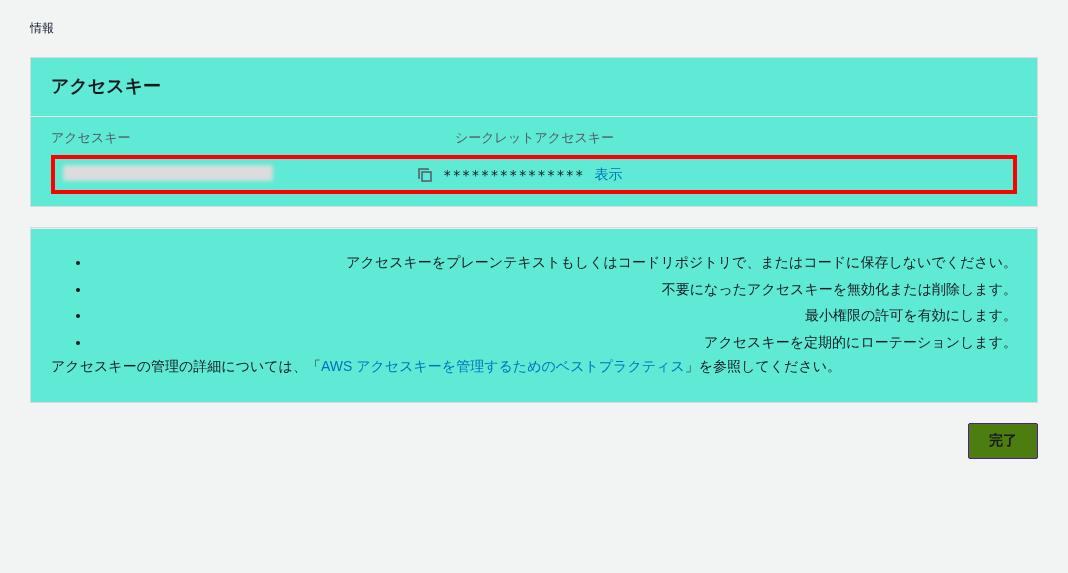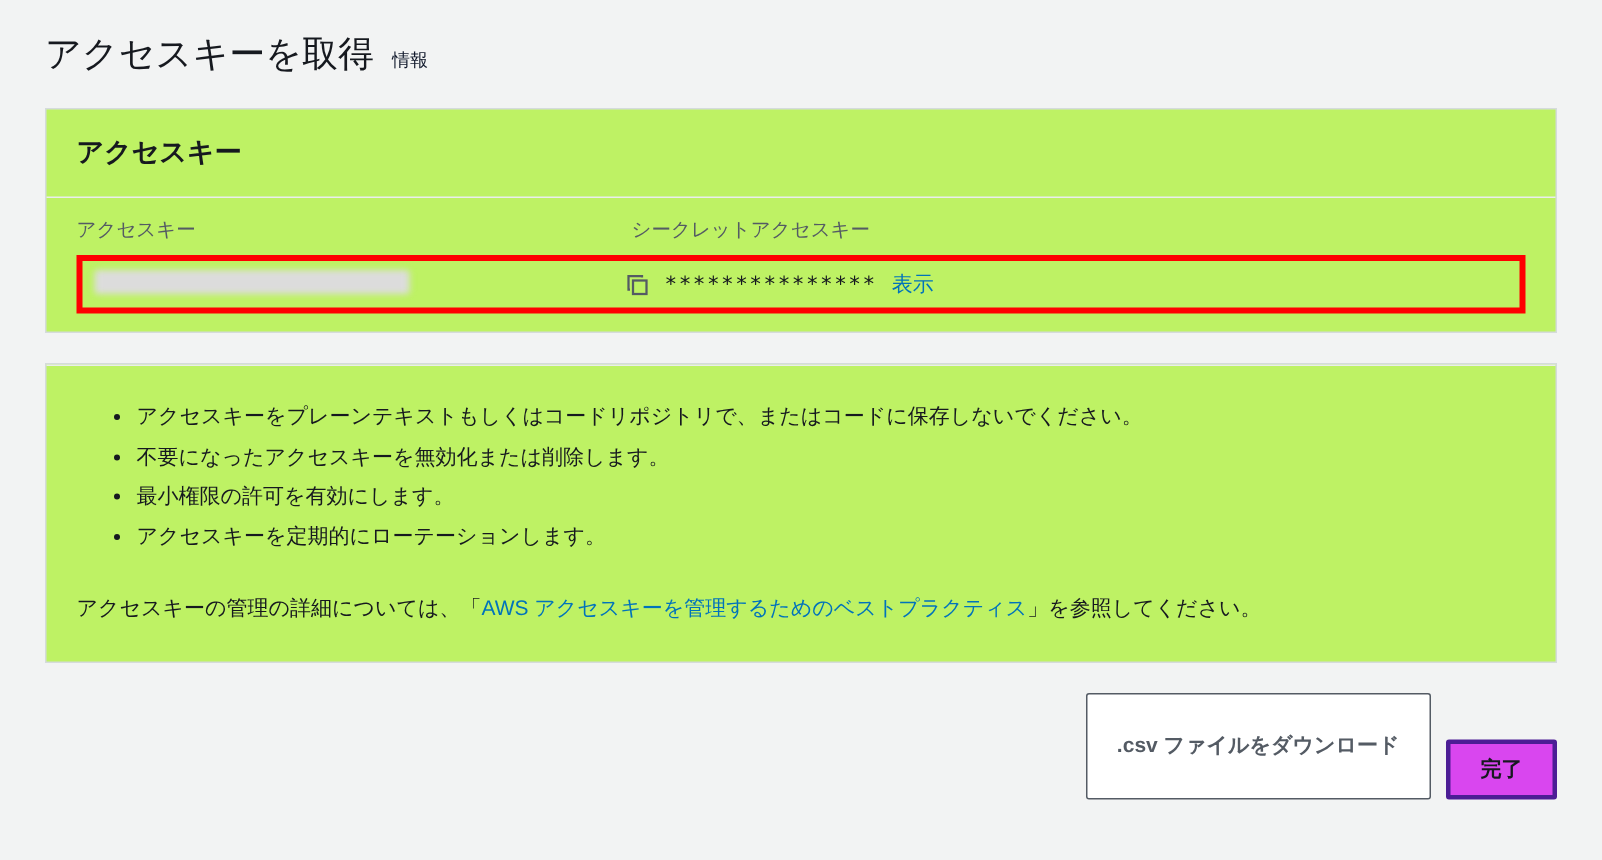--- a/index.html
+++ b/index.html
@@ -20,21 +20,21 @@
       font-size: 24px;
       font-weight: 400;
       color: #16191f;
     }
     .info-link {
       color: #0f172a;
       font-size: 12px;
       cursor: pointer;
     }
     .panel {
-      background: #bef264;
+      background: #5eead4;
       border: 1px solid #d5dbdb;
       margin-bottom: 20px;
     }
     .panel-header {
       padding: 16px 20px 12px 20px;
     }
     .panel-title {
       font-size: 18px;
       font-weight: 700;
       margin-bottom: 6px;
@@ -53,21 +53,21 @@
     .key-headers {
       display: flex;
       padding: 12px 0 8px 0;
     }
     .key-col-label {
       font-size: 13px;
       color: #545b64;
       font-weight: 400;
     }
     .col-access { width: 370px; }
-    .col-secret { flex: 1; }
+    .col-secret { flex: 1; margin-left: 34px; }
     .highlight-box {
       border: 4px solid #ff0000;
       padding: 6px 0;
       display: flex;
       align-items: center;
       margin-bottom: 12px;
     }
     .access-key-cell {
       width: 362px;
       padding-left: 8px;
@@ -100,21 +100,21 @@
       color: #0073bb;
       cursor: pointer;
       font-size: 14px;
     }
     .practices-body {
       padding: 20px 20px 24px 20px;
     }
     .practices-list {
       list-style: disc;
       padding-left: 40px;
-      margin-bottom: 24px;
+      text-align: right;
     }
     .practices-list li {
       line-height: 1.9;
       font-size: 14px;
     }
     .practices-footer {
       font-size: 14px;
       line-height: 1.6;
     }
     .doc-link {
@@ -131,31 +131,29 @@
       padding: 8px 20px;
       font-size: 14px;
       font-weight: 700;
       border-radius: 2px;
       cursor: pointer;
       border: 1px solid #545b64;
       background: #fff;
       color: #545b64;
     }
     .btn-primary {
-      background: #d946ef;
-      border: 3px solid #4c1d95;
+      background: #4d7c0f;
+      border: 1px solid #4c1d95;
       color: #16191f;
-      margin-top: 31px;
     }
   </style>
 </head>
 <body>
 
 <div class="page-title-row">
-  <h1 class="page-title">アクセスキーを取得</h1>
   <span class="info-link">情報</span>
 </div>
 
 <div class="panel">
   <div class="panel-header">
     <div class="panel-title">アクセスキー</div>
   </div>
   <div class="divider"></div>
   <div class="key-table">
     <div class="key-headers">
@@ -187,15 +185,14 @@
       <li>最小権限の許可を有効にします。</li>
       <li>アクセスキーを定期的にローテーションします。</li>
     </ul>
     <div class="practices-footer">
       <span>アクセスキーの管理の詳細については、「</span><span class="doc-link">AWS アクセスキーを管理するためのベストプラクティス</span><span>」を参照してください。</span>
     </div>
   </div>
 </div>
 
 <div class="footer-actions">
-  <button class="btn">.csv ファイルをダウンロード</button>
   <button class="btn btn-primary">完了</button>
 </div>
 
 </body></html>

